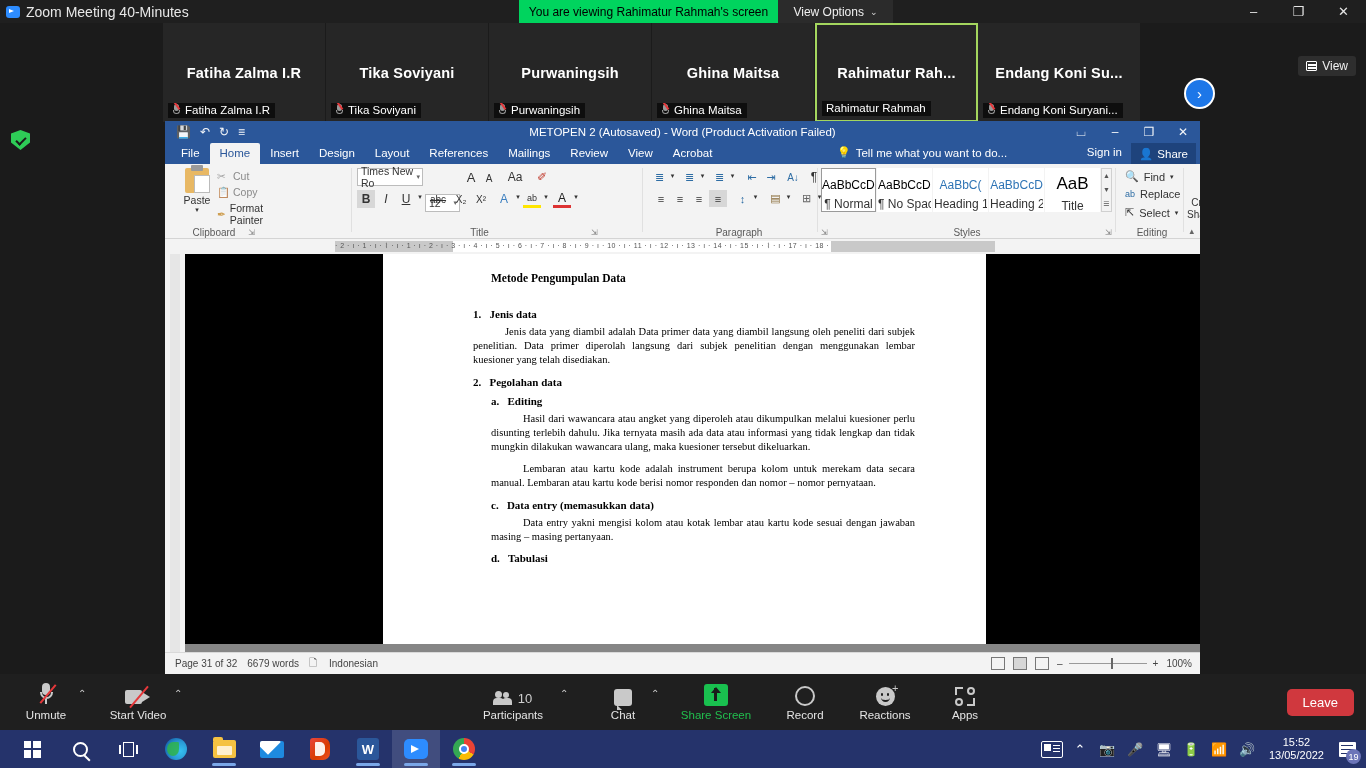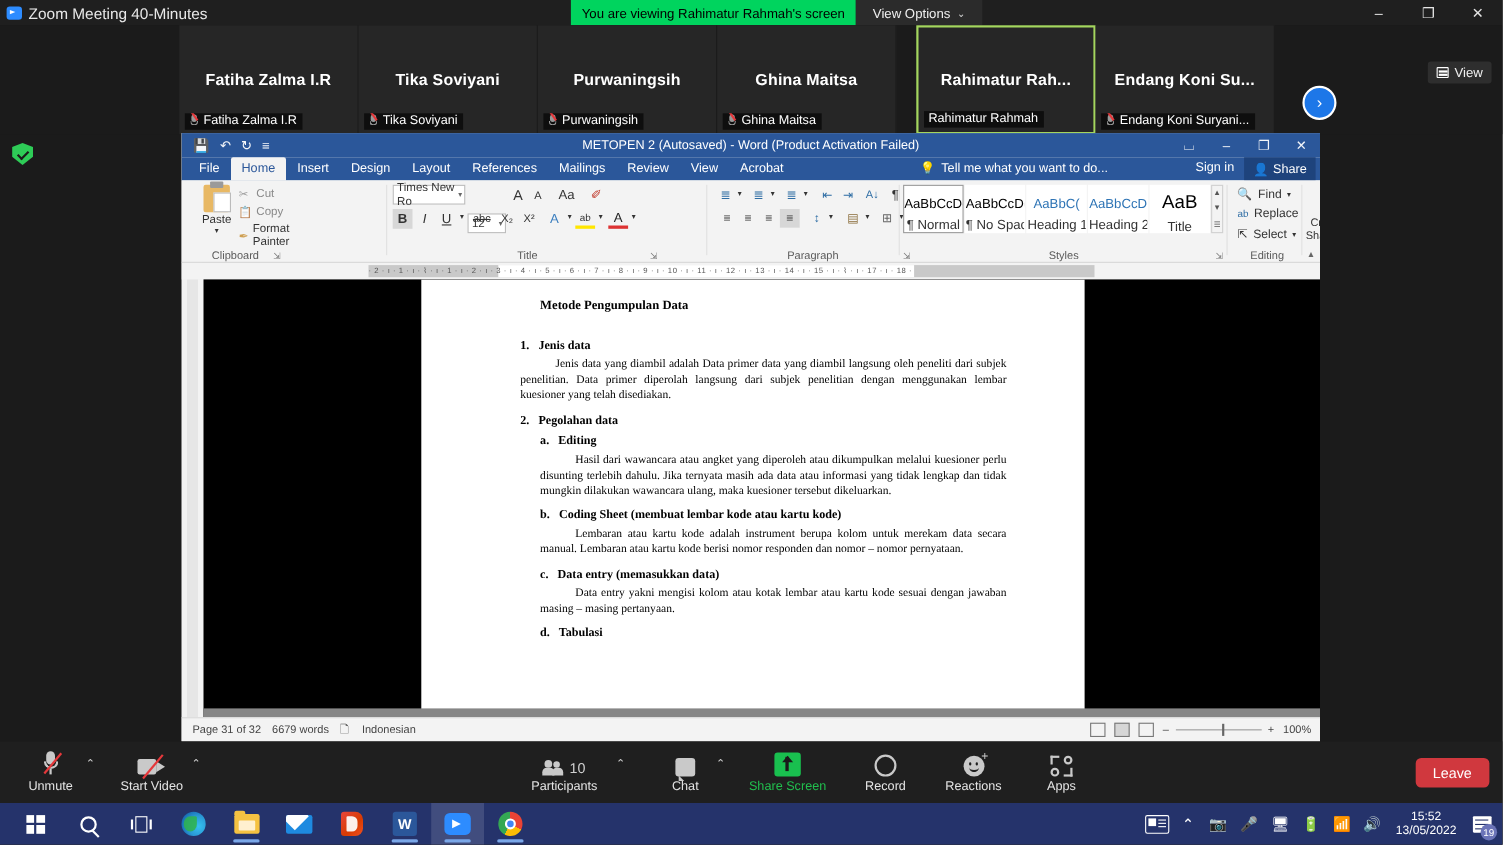--- a/index.html
+++ b/index.html
@@ -50,21 +50,21 @@
   .filmstrip {
     position:absolute; left:0; top:23px; width:1366px; height:99px;
     background:#1b1b1b;
   }
   .tiles { position:absolute; left:163px; top:0; display:flex; }
   .tile {
     width:163px; height:99px; background:#262626; position:relative;
     border-right:1px solid #1b1b1b;
     display:flex; align-items:center; justify-content:center;
   }
-  .tile.active { border:2px solid #a4d65e;margin-left:18px; }
+  .tile.active { border:2px solid #a4d65e; }
   .tile-name {
     color:#fff; font-size:14.5px; font-weight:bold; letter-spacing:.2px;
     text-align:center; padding:0 6px; white-space:nowrap; overflow:hidden;
   }
   .tile-badge {
     position:absolute; left:5px; bottom:4px;
     background:rgba(0,0,0,.62); color:#fff; font-size:11.5px;
     padding:1px 5px 2px 4px; display:flex; align-items:center; gap:4px;
     max-width:152px; white-space:nowrap; overflow:hidden;
   }
@@ -719,21 +719,20 @@
 
     <div class="doc-canvas">
       <div class="page">
         <div class="doc-body">
           <div class="d-title">Metode Pengumpulan Data</div>
           <div class="d-h lv1">1.&nbsp;&nbsp; Jenis data</div>
           <div class="d-p">Jenis data yang diambil adalah Data primer data yang diambil langsung oleh peneliti dari subjek penelitian. Data primer diperolah langsung dari subjek penelitian dengan menggunakan lembar kuesioner yang telah disediakan.</div>
           <div class="d-h lv1">2.&nbsp;&nbsp; Pegolahan data</div>
           <div class="d-h lv2">a.&nbsp;&nbsp; Editing</div>
           <div class="d-p sub">Hasil dari wawancara atau angket yang diperoleh atau dikumpulkan melalui kuesioner perlu disunting terlebih dahulu. Jika ternyata masih ada data atau informasi yang tidak lengkap dan tidak mungkin dilakukan wawancara ulang,  maka kuesioner tersebut dikeluarkan.</div>
-          <div class="d-h lv2">b.&nbsp;&nbsp; Coding Sheet (membuat lembar kode atau kartu kode)</div>
           <div class="d-p sub">Lembaran atau kartu kode adalah instrument berupa kolom untuk merekam data secara manual. Lembaran atau kartu kode berisi nomor responden dan nomor – nomor pernyataan.</div>
           <div class="d-h lv2">c.&nbsp;&nbsp; Data entry (memasukkan data)</div>
           <div class="d-p sub">Data entry yakni mengisi kolom atau kotak lembar atau kartu kode sesuai dengan jawaban masing – masing pertanyaan.</div>
           <div class="d-h lv2">d.&nbsp;&nbsp; Tabulasi</div>
         </div>
       </div>
     </div>
     <div class="doc-strip"></div>
 
     <div class="word-status">

